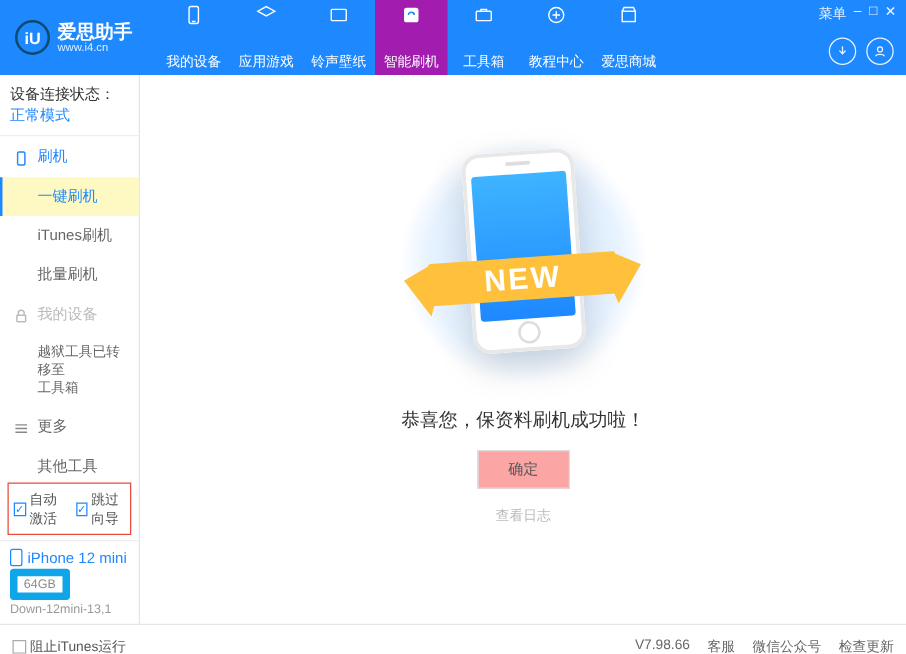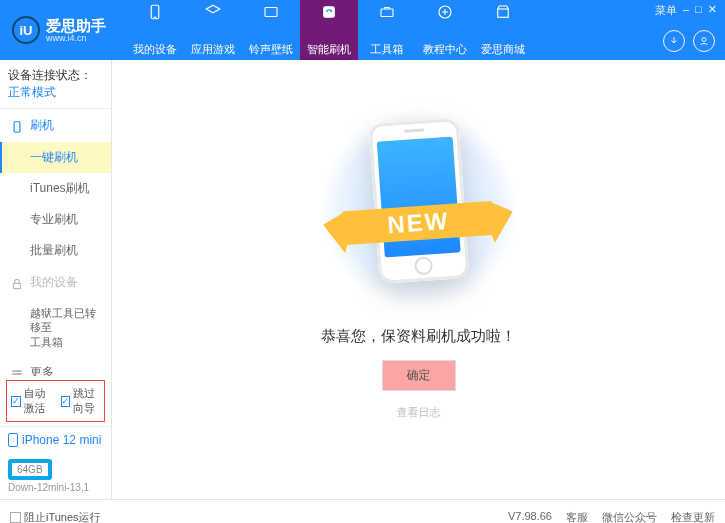--- a/index.html
+++ b/index.html
@@ -4,21 +4,21 @@
 <style>
 *{margin:0;padding:0;box-sizing:border-box;font-family:"Microsoft YaHei",sans-serif}
 body{background:#fff;width:725px;height:523px;overflow:hidden;position:relative}
 .topbar{height:60px;background:#1e88ff;display:flex;align-items:center;color:#fff;position:relative}
 .logo-area{display:flex;align-items:center;padding:0 12px;gap:6px}
 .logo-circle{width:28px;height:28px;border:2px solid #0c4a6e;border-radius:50%;display:flex;align-items:center;justify-content:center;font-size:13px;font-weight:bold}
 .brand-text{font-size:15px;font-weight:bold;line-height:1}
 .brand-url{font-size:9px;opacity:.85}
 .nav{display:flex;height:100%;margin-left:8px}
 .nav-item{width:58px;display:flex;flex-direction:column;align-items:center;justify-content:center;gap:21px;cursor:pointer;font-size:11px}
-.nav-item.active{background:#701a75}
+.nav-item.active{background:#a21caf}
 .nav-ico{width:18px;height:18px;display:flex;align-items:center;justify-content:center}
 .nav-ico svg{width:18px;height:18px;stroke:#fff;fill:none;stroke-width:1.5}
 .topright{position:absolute;right:8px;top:3px;display:flex;gap:6px;font-size:11px}
 .tr-btn{cursor:pointer;opacity:.9}
 .circle-btns{position:absolute;right:10px;bottom:8px;display:flex;gap:8px}
 .cbtn{width:22px;height:22px;border:1.5px solid #fff;border-radius:50%;display:flex;align-items:center;justify-content:center;cursor:pointer;opacity:.9}
 .cbtn svg{width:12px;height:12px;stroke:#fff;fill:none;stroke-width:2}
 .body{display:flex;height:439px}
 .sidebar{width:112px;border-right:1px solid #e5e5e5;display:flex;flex-direction:column;font-size:12px;color:#333}
 .conn{padding:7px 8px;border-bottom:1px solid #eee}
@@ -30,21 +30,21 @@
 .sec-ico svg{width:14px;height:14px}
 .sub{padding:7px 10px 7px 30px;cursor:pointer;color:#666;font-size:12px}
 .sub.active{background:#fef9c3;color:#1e88ff;border-left:2px solid #1e88ff;padding-left:28px}
 .sub.multiline{font-size:11px;line-height:1.3}
 .opts{border:1.5px solid #e74c3c;margin:4px 6px;padding:5px 4px;display:flex;gap:10px;font-size:11px}
 .opt{display:flex;align-items:center;gap:3px;color:#555;cursor:pointer}
 .chk{width:11px;height:11px;border:1px solid #1e88ff;display:flex;align-items:center;justify-content:center;color:#1e88ff;font-size:9px}
 .device{padding:6px 8px;border-top:1px solid #eee}
 .dev-name{color:#1e88ff;font-size:12px;display:flex;align-items:center;gap:4px}
 .dev-ico{width:10px;height:14px;border:1.5px solid #1e88ff;border-radius:2px}
-.badge{display:inline-block;border:4px solid #0ea5e9;border-radius:3px;padding:1px 5px;font-size:10px;color:#888;margin-top:12px}
+.badge{display:inline-block;border:6px solid #0ea5e9;border-radius:3px;padding:1px 5px;font-size:10px;color:#888;margin-top:2px}
 .dev-meta{font-size:10px;color:#999;margin-top:2px}
 .main{flex:1;display:flex;flex-direction:column;align-items:center;justify-content:center;position:relative}
 .illus{width:200px;height:200px;position:relative;margin-top:-30px}
 .burst{position:absolute;inset:0;background:radial-gradient(circle,#cfe8ff 0%,#e8f3ff 55%,transparent 70%);border-radius:50%}
 .phone{position:absolute;left:50%;top:50%;transform:translate(-50%,-55%) rotate(-4deg);width:90px;height:160px;background:#fff;border-radius:14px;box-shadow:0 10px 30px rgba(0,0,0,.15),inset 0 0 0 3px #e8e8e8}
 .phone:before{content:"";position:absolute;left:50%;top:8px;transform:translateX(-50%);width:20px;height:3px;background:#ddd;border-radius:2px}
 .phone:after{content:"";position:absolute;left:50%;bottom:6px;transform:translateX(-50%);width:14px;height:14px;border:2px solid #ddd;border-radius:50%}
 .screen{position:absolute;inset:18px 7px 26px 7px;background:linear-gradient(180deg,#3eb4ff,#1e88ff);border-radius:3px}
 .ribbon{position:absolute;left:50%;top:62%;transform:translate(-50%,-50%) rotate(-4deg)}
 .ribbon-bg{fill:#ffc13b}
@@ -161,21 +161,20 @@
     </div>
     <div class="side-scroll">
       <div class="sec-title">
         <span class="sec-ico"><svg viewBox="0 0 24 24" fill="none" stroke="#1e88ff" stroke-width="2">
               <rect x="7" y="3" width="10" height="18" rx="2"></rect>
             </svg></span>
         <span>刷机</span>
       </div>
       <div class="sub active">一键刷机</div>
       <div class="sub">iTunes刷机</div>
-      <div class="sub">专业刷机</div>
       <div class="sub">批量刷机</div>
       <div class="sec-title lock">
         <span class="sec-ico"><svg viewBox="0 0 24 24" fill="none" stroke="#bbb" stroke-width="2">
               <rect x="6" y="11" width="12" height="9" rx="1"></rect>
               <path d="M8 11V8a4 4 0 018 0v3"></path>
             </svg></span>
         <span>我的设备</span>
       </div>
       <div class="sub multiline" style="white-space:pre-line">越狱工具已转移至
 工具箱</div>

